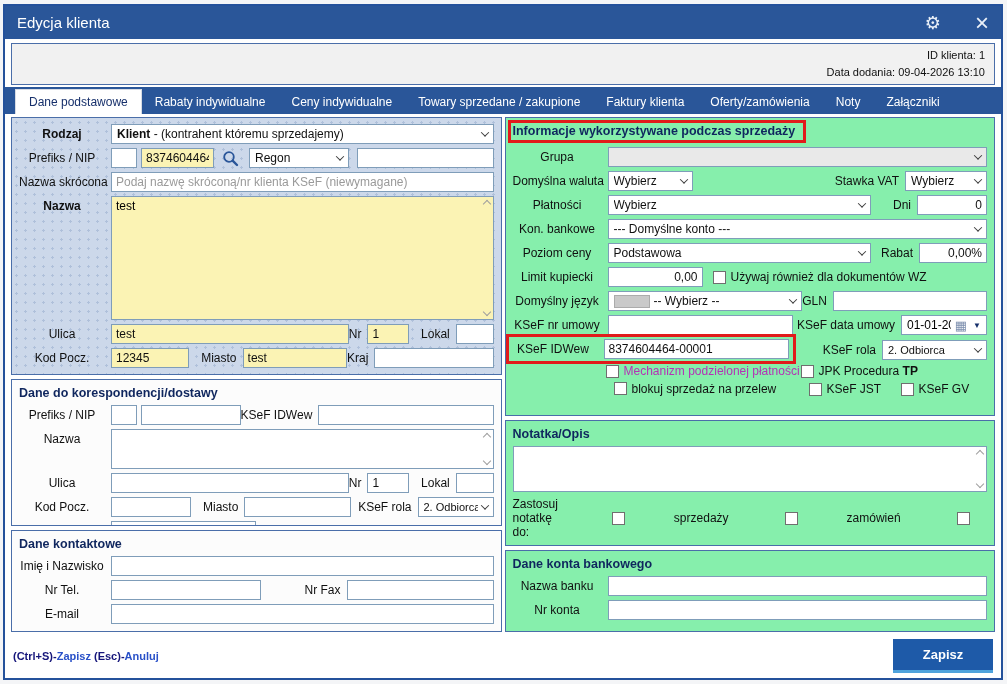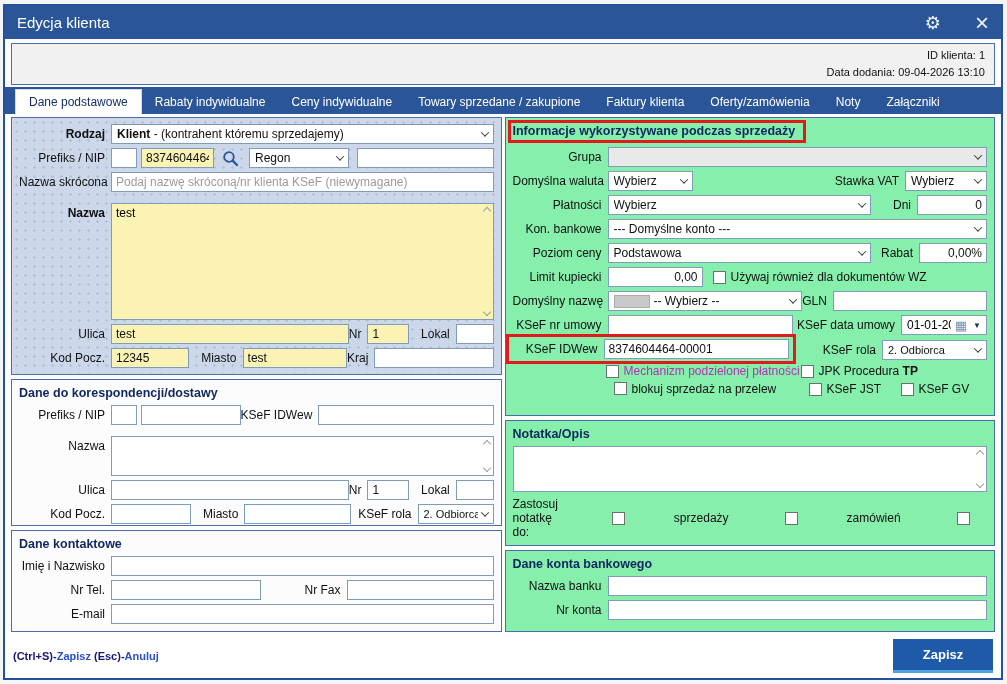--- a/index.html
+++ b/index.html
@@ -50,21 +50,21 @@
   .sect-gray  { background:#86efac; }
   .sect h3 { margin:0 0 5px 0; font-size:12.5px; color:#0f265e; font-weight:bold; }
   .hdr-red {
     display:inline-block; align-self:flex-start;
     border:3px solid #e11b1b; padding:1px 8px 2px 2px; margin:-4px 0 4px -5px;
   }
   .hdr-red h3 { margin:0; }
   
   .row { display:flex; align-items:center; margin-bottom:4px; flex:none; }
   .row:last-child { margin-bottom:0; }
-  .lbl { text-align:right; padding-right:6px; white-space:nowrap; flex:none; }
+  .lbl { text-align:center; padding-right:6px; white-space:nowrap; flex:none; }
   .b { font-weight:bold; }
   .w92 { width:92px; } .w95 { width:95px; }
   .grow { flex:1; min-width:0; }
   .inp {
     height:20px; border:1px solid #7f9db9; background:#fff; padding:0 4px;
     font:inherit; color:#101010; min-width:0;
   }
   .inp::placeholder { color:#9a9a9a; }
   .yellow { background:#fbf3b4; }
   .tr { text-align:right; }
@@ -111,21 +111,21 @@
   .footer { flex:none; height:42px; display:flex; align-items:center; padding:2px 8px 4px 8px; background:#fff; }
   .hint { font-size:11px; font-weight:bold; color:#15157a; white-space:pre-wrap; }
   .hint .lnk { color:#2850c8; }
   .btn-save {
     margin-left:auto; width:100px; height:34px; background:#1e5aa8; color:#fff;
     border:none; border-bottom:3px solid #4fa3dc; font-family:inherit;
     font-size:13px; font-weight:bold; cursor:pointer;
   }
   .ml4{margin-left:4px;} .ml8{margin-left:8px;} .ml10{margin-left:10px;} .ml12{margin-left:12px;} .mla{margin-left:auto;}
   .fs11{font-size:11px;}
-  .top-align { align-items:flex-start;margin-top:7px; }
+  .top-align { align-items:flex-start; }
   .top-align .lbl { padding-top:3px; }
 </style>
 </head>
 <body>
 
 <div class="window">
 
   <div class="titlebar">
     <span class="title">Edycja klienta</span>
     <span class="tb-icon gear">⚙</span>
@@ -327,21 +327,21 @@
           <span class="lbl mla">Rabat</span>
           <input class="inp tr" style="width: 68px;" value="0,00%">
         </div>
         <div class="row">
           <span class="lbl w95">Limit kupiecki</span>
           <input class="inp tr" style="width: 95px;" value="0,00">
           <span class="cb ml10"></span>
           <span class="cb-lbl">Używaj również dla dokumentów WZ</span>
         </div>
         <div class="row">
-          <span class="lbl w95">Domyślny nazwę</span>
+          <span class="lbl w95">Domyślny język</span>
           <div class="combo" style="width:196px;">
             <span class="swatch"></span>
             <span class="txt">-- Wybierz --</span>
             <i class="chev"></i>
           </div>
           <span class="lbl mla">GLN</span>
           <input class="inp" style="width: 155px;" value="">
         </div>
         <div class="row">
           <span class="lbl w95">KSeF nr umowy</span>

